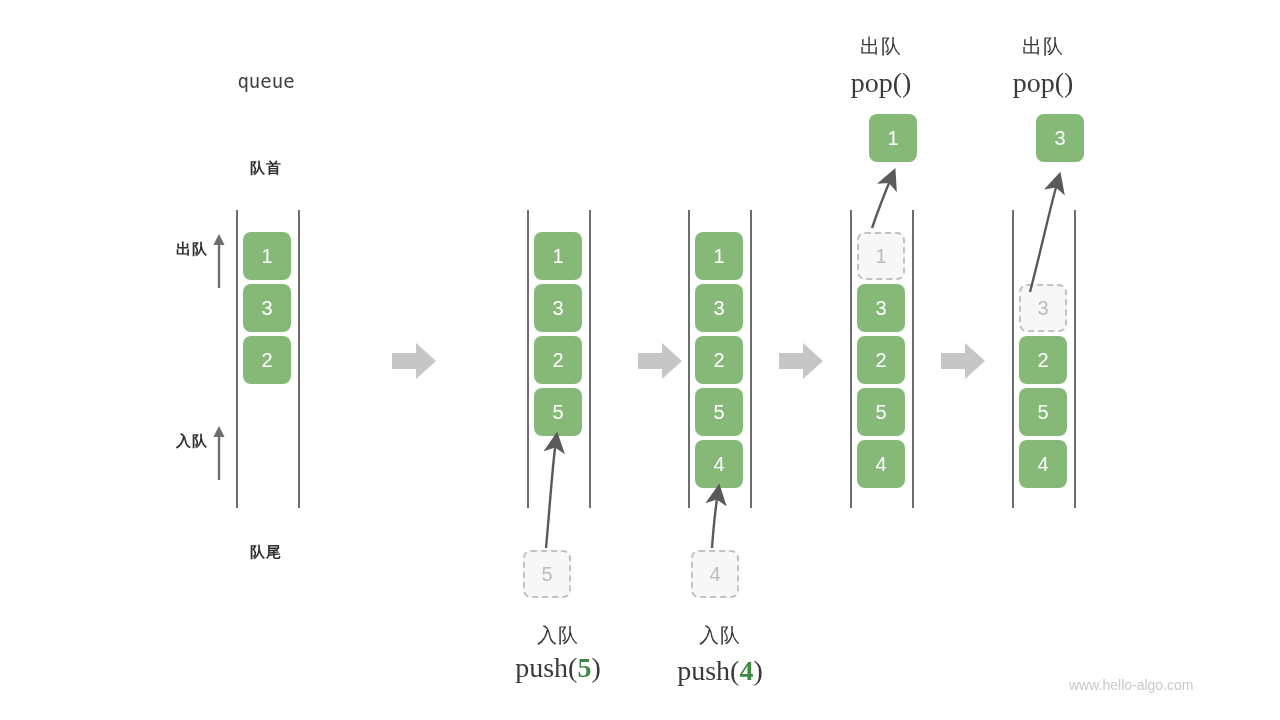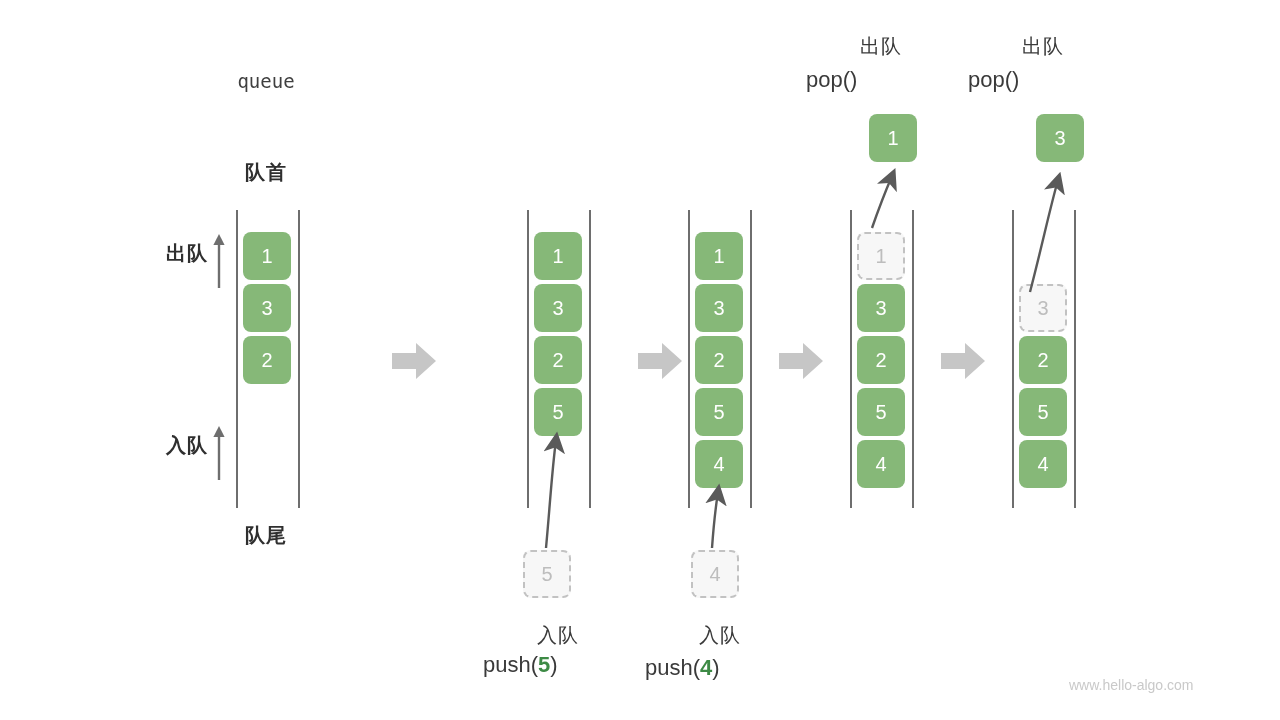--- a/index.html
+++ b/index.html
@@ -34,38 +34,39 @@
     white-space: nowrap;
   }
   .title-en {
     font-family: "DejaVu Sans Mono", "Liberation Mono", monospace;
     font-size: 19px;
     color: #3f3f3f;
     text-align: center;
     white-space: nowrap;
   }
   .label-bold {
-    font-size: 20px;
+    font-size: 15px;
     font-weight: bold;
     color: #2f2f2f;
     text-align: center;
     white-space: nowrap;
     letter-spacing: 1px;
   }
   .op-cn {
     font-size: 20px;
     color: #3a3a3a;
     text-align: center;
     white-space: nowrap;
     letter-spacing: 1px;
   }
   .op-code {
-    font-family: Liberation Sans, sans-serif;
-    font-size: 22px;
+    font-family: Liberation Serif, serif;
+    font-size: 28px;
     color: #3a3a3a;
+    text-align: center;
     white-space: nowrap;
   }
   .op-code .arg { color: #3d8a45; font-weight: bold; }
 
   .watermark {
     font-family: Liberation Sans, sans-serif;
     font-size: 14px;
     color: #c9c9c9;
     white-space: nowrap;
   }
@@ -114,21 +115,21 @@
   .motion { position: absolute; left: 0; top: 0; width: 1280px; height: 720px; pointer-events: none; }
 </style>
 </head>
 <body>
 
 <div class="stage">
 
   <div class="abs title-en" style="left:191px; top:70px; width:150px;">queue</div>
 
   <div class="abs label-bold" style="left:206px; top:159px; width:120px;">队首</div>
-  <div class="abs label-bold" style="left:206px; top:522px; width:120px;">队尾</div>
+  <div class="abs label-bold" style="left:206px; top:543px; width:120px;">队尾</div>
 
   <div class="abs label-bold" style="left:146px; top:240px; width:62px; text-align:right;">出队</div>
   <div class="dir-arrow" style="left:210px; top:232px;">
     <svg width="18" height="56" viewBox="0 0 18 56">
       <line x1="9" y1="56" x2="9" y2="11" stroke="#6e6e6e" stroke-width="2.4"></line>
       <polygon points="9,2 3.4,13 14.6,13" fill="#6e6e6e"></polygon>
     </svg>
   </div>
 
   <div class="abs label-bold" style="left:146px; top:432px; width:62px; text-align:right;">入队</div>

